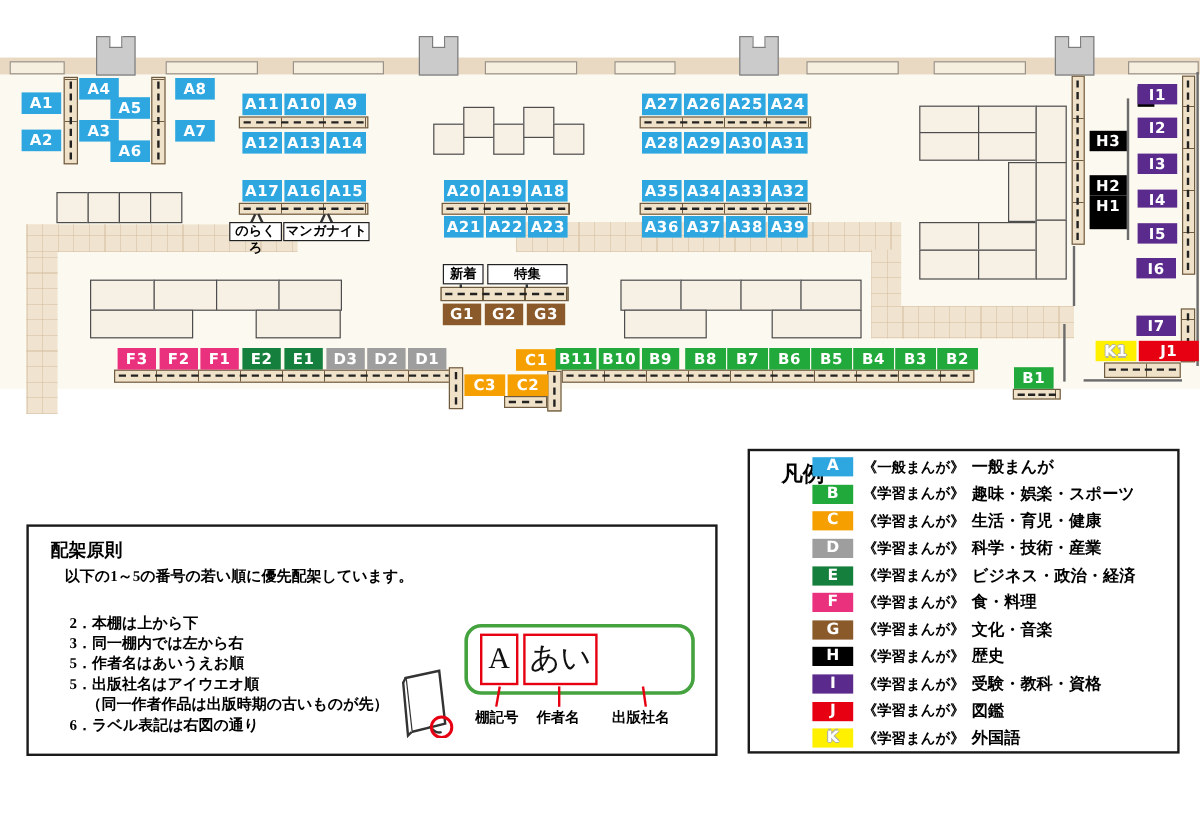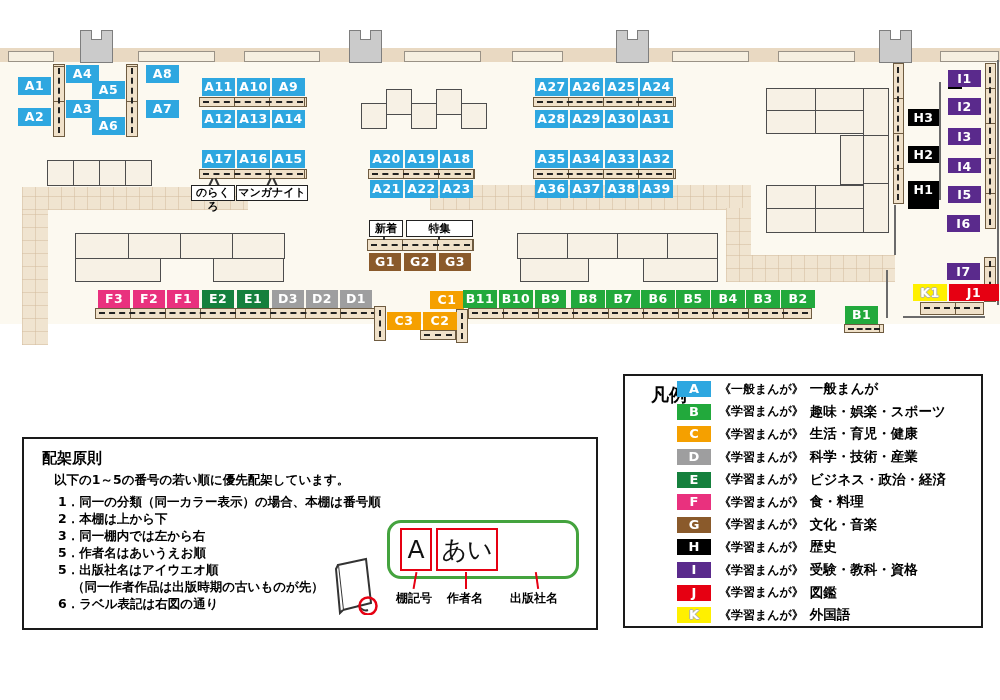--- a/index.html
+++ b/index.html
@@ -29,21 +29,21 @@
   .cA{background:#2EA7E0;} .cB{background:#22A93C;} .cC{background:#F5A000;}
   .cD{background:#9E9E9F;} .cE{background:#15803d;} .cF{background:#E9317E;}
   .cG{background:#8A5A2B;} .cH{background:#000000;} .cI{background:#5A2A8C;}
   .cJ{background:#E60012;}
   .cK{background:#FFF000;color:#fff;text-shadow:-1px 0 #b4b4a4,0 1px #b4b4a4,1px 0 #b4b4a4,0 -1px #b4b4a4;}
   .white-tag{position:absolute;background:#fff;border:1px solid #222;color:#000;font-weight:bold;
        font-size:11px;text-align:center;box-sizing:border-box;line-height:15px;height:17px;}
   .tail{position:absolute;width:1.5px;height:8px;background:#333;}
   
   .panel{position:absolute;background:#fff;border:2px solid #1a1a1a;box-sizing:border-box;}
-  .principles{left:22px;top:437px;width:576px;height:193px;}
+  .principles{left:22px;top:437px;width:576px;height:193px;font-family:Liberation Serif, serif;}
   .legendbox{left:623px;top:374px;width:360px;height:254px;}
   .p-title{position:absolute;left:18px;top:10px;font-size:15px;font-weight:bold;color:#000;}
   .p-intro{position:absolute;left:30px;top:33px;font-size:12.5px;font-weight:bold;white-space:nowrap;}
   .p-item{position:absolute;left:34px;font-size:12.5px;font-weight:bold;white-space:nowrap;}
   .p-item.indent{left:48px;}
   .greenbox{position:absolute;left:363px;top:81px;width:192px;height:59px;border:3px solid #44A33E;
        border-radius:14px;box-sizing:border-box;background:#fff;}
   .segbox{position:absolute;top:89px;height:43px;border:2px solid #E60012;box-sizing:border-box;
        background:#fff;color:#111;font-size:25px;line-height:39px;text-align:center;}
   .caption{position:absolute;top:151px;font-size:12px;font-weight:bold;white-space:nowrap;}
@@ -225,37 +225,36 @@
   <div class="lbl cB" style="left:781px;top:290px;width:34px">B2</div>
   <div class="lbl cB" style="left:845px;top:306px">B1</div>
 
   <div class="lbl cG" style="left:369px;top:253px;width:32px">G1</div>
   <div class="lbl cG" style="left:404px;top:253px;width:32px">G2</div>
   <div class="lbl cG" style="left:439px;top:253px;width:32px">G3</div>
 
   <div class="lbl cH" style="left:948px;top:72px;width:14px;height:17px;line-height:17px">H4</div>
   <div class="lbl cH" style="left:908px;top:109px;width:31px;height:17px;line-height:17px">H3</div>
   <div class="lbl cH" style="left:908px;top:146px;width:31px;height:17px;line-height:17px">H2</div>
-  <div class="lbl cH" style="left:908px;top:181px;width:31px;height:28px;line-height:17px">H1</div>
+  <div class="lbl cH" style="left:908px;top:163px;width:31px;height:28px;line-height:17px">H1</div>
 
   <div class="lbl cI" style="left:948px;top:70px;height:17px;line-height:17px">I1</div>
   <div class="lbl cI" style="left:948px;top:98px;height:17px;line-height:17px">I2</div>
   <div class="lbl cI" style="left:948px;top:128px;height:17px;line-height:17px">I3</div>
   <div class="lbl cI" style="left:948px;top:158px;height:15px;line-height:17px">I4</div>
   <div class="lbl cI" style="left:948px;top:186px;height:17px;line-height:17px">I5</div>
   <div class="lbl cI" style="left:947px;top:215px;height:17px;line-height:17px">I6</div>
   <div class="lbl cI" style="left:947px;top:263px;height:17px;line-height:17px">I7</div>
 
   <div class="lbl cK" style="left:913px;top:284px;width:34px;height:17px;line-height:17px">K1</div>
   <div class="lbl cJ" style="left:949px;top:284px;width:50px;height:17px;line-height:17px">J1</div>
 
   <div class="panel principles">
     <div class="p-title">配架原則</div>
     <div class="p-intro">以下の1～5の番号の若い順に優先配架しています。</div>
-    <div class="p-item" style="top:55px">1．同一の分類（同一カラー表示）の場合、本棚は番号順</div>
     <div class="p-item" style="top:72px">2．本棚は上から下</div>
     <div class="p-item" style="top:89px">3．同一棚内では左から右</div>
     <div class="p-item" style="top:106px">5．作者名はあいうえお順</div>
     <div class="p-item" style="top:123px">5．出版社名はアイウエオ順</div>
     <div class="p-item indent" style="top:140px">（同一作者作品は出版時期の古いものが先）</div>
     <div class="p-item" style="top:157px">6．ラベル表記は右図の通り</div>
 
     <svg width="56" height="66" style="position:absolute;left:304px;top:110px" viewBox="0 0 56 66">
       <path d="M10 16 L38 10 L43 54 L15 61 Z" fill="#ffffff" stroke="#333" stroke-width="2"></path>
       <path d="M10 16 L8 20 L12 64 L15 61" fill="#ffffff" stroke="#333" stroke-width="2"></path>

